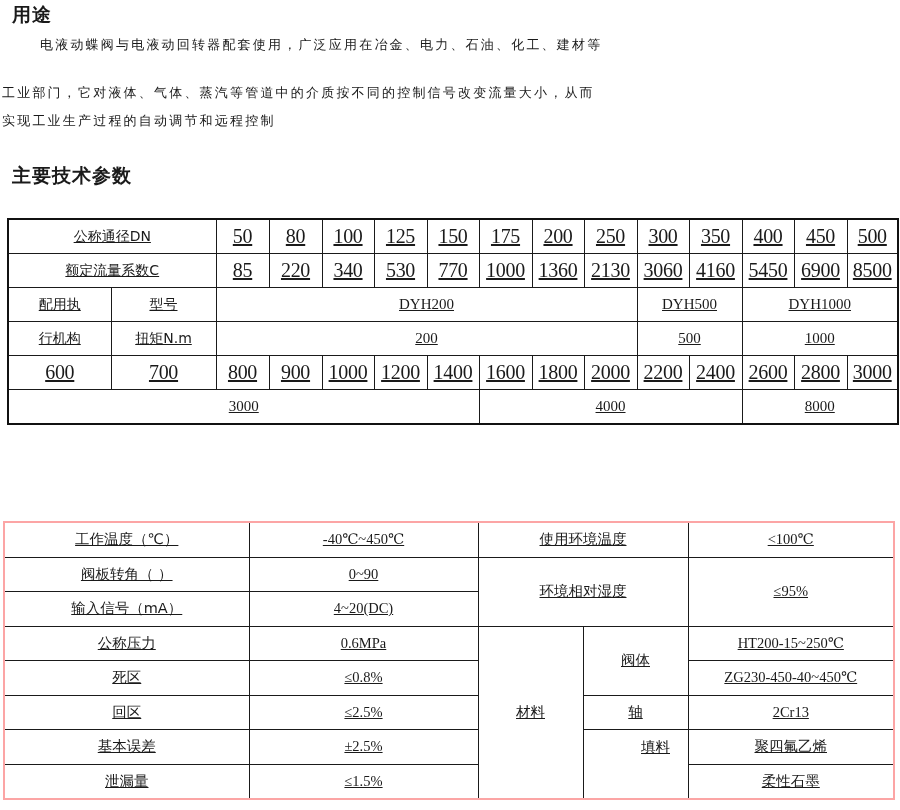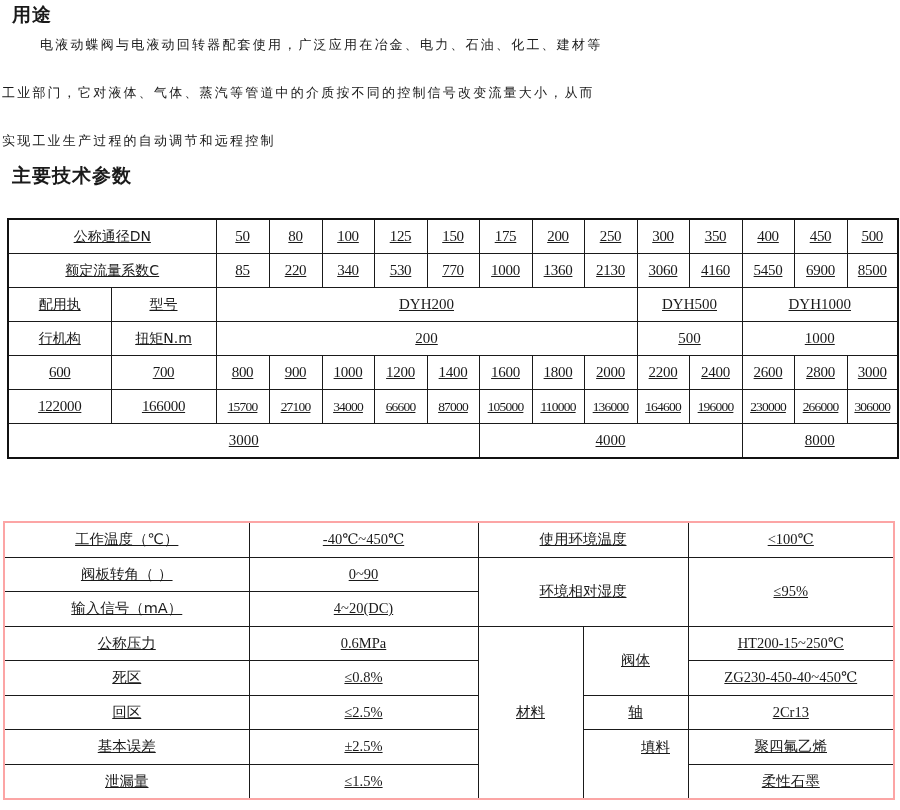--- a/index.html
+++ b/index.html
@@ -6,33 +6,33 @@
   body { width: 900px; height: 810px; position: relative; overflow: hidden;
          font-family: "DejaVu Serif", "Liberation Serif", serif; color: #1a1a1a; }
   .heading { position: absolute; left: 12px; font-weight: bold; font-size: 19px;
              font-family: "DejaVu Sans", "Liberation Sans", sans-serif; letter-spacing: 1px; }
   .para { position: absolute; font-size: 13px; letter-spacing: 2.2px; white-space: nowrap; }
   table { position: absolute; border-collapse: collapse; table-layout: fixed; text-decoration: underline; }
   td { border: 1.5px solid #1a1a1a; text-align: center; vertical-align: middle; padding: 0;
        font-family: "Liberation Serif", "DejaVu Serif", serif; font-size: 15px; white-space: nowrap; overflow: hidden; }
   #t1 { left: 7px; top: 218px; width: 886px; border: 2px solid #111; }
   #t1 td { height: 33px; }
-  #t1 td.num { font-size: 15px; letter-spacing: -0.3px; }
+  #t1 td.num { font-size: 20px; letter-spacing: -0.3px; }
   #t1 td.sm { font-size: 13.5px; letter-spacing: -0.8px; }
   #t2 { left: 3px; top: 521px; width: 890px; border: 2px solid #fca5a5; }
   #t2 td { height: 33.5px; font-size: 14.5px; }
   .cjk { font-family: "DejaVu Sans", "Liberation Sans", sans-serif; font-size: 14px; }
 </style>
 </head>
 <body>
 
 <div class="heading" style="top:2px;">用途</div>
 <div class="para" style="left:40px; top:36px;">电液动蝶阀与电液动回转器配套使用，广泛应用在冶金、电力、石油、化工、建材等</div>
 <div class="para" style="left:2px; top:84px;">工业部门，它对液体、气体、蒸汽等管道中的介质按不同的控制信号改变流量大小，从而</div>
-<div class="para" style="left:2px; top:132px;">实现工业生产过程的自动调节和远程控制</div>
+<div class="para" style="left:2px; top:112px;">实现工业生产过程的自动调节和远程控制</div>
 <div class="heading" style="top:163px;">主要技术参数</div>
 
 <table id="t1">
   <colgroup>
     <col style="width:103px">
       <col style="width:105px">
     <col style="width:53px">
       <col style="width:53px">
       <col style="width:52px">
       <col style="width:53px">
@@ -104,37 +104,20 @@
     <td class="num">1600</td>
     <td class="num">1800</td>
     <td class="num">2000</td>
     <td class="num">2200</td>
     <td class="num">2400</td>
     <td class="num">2600</td>
     <td class="num">2800</td>
     <td class="num">3000</td>
   </tr>
   <tr>
-    <td class="num">122000</td>
-    <td class="num">166000</td>
-    <td class="sm">15700</td>
-    <td class="sm">27100</td>
-    <td class="sm">34000</td>
-    <td class="sm">66600</td>
-    <td class="sm">87000</td>
-    <td class="sm">105000</td>
-    <td class="sm">110000</td>
-    <td class="sm">136000</td>
-    <td class="sm">164600</td>
-    <td class="sm">196000</td>
-    <td class="sm">230000</td>
-    <td class="sm">266000</td>
-    <td class="sm">306000</td>
-  </tr>
-  <tr>
     <td colspan="7">3000</td>
     <td colspan="5">4000</td>
     <td colspan="3">8000</td>
   </tr>
 </tbody>
   </table>
 
 <table id="t2">
   <colgroup>
     <col style="width:245px">

